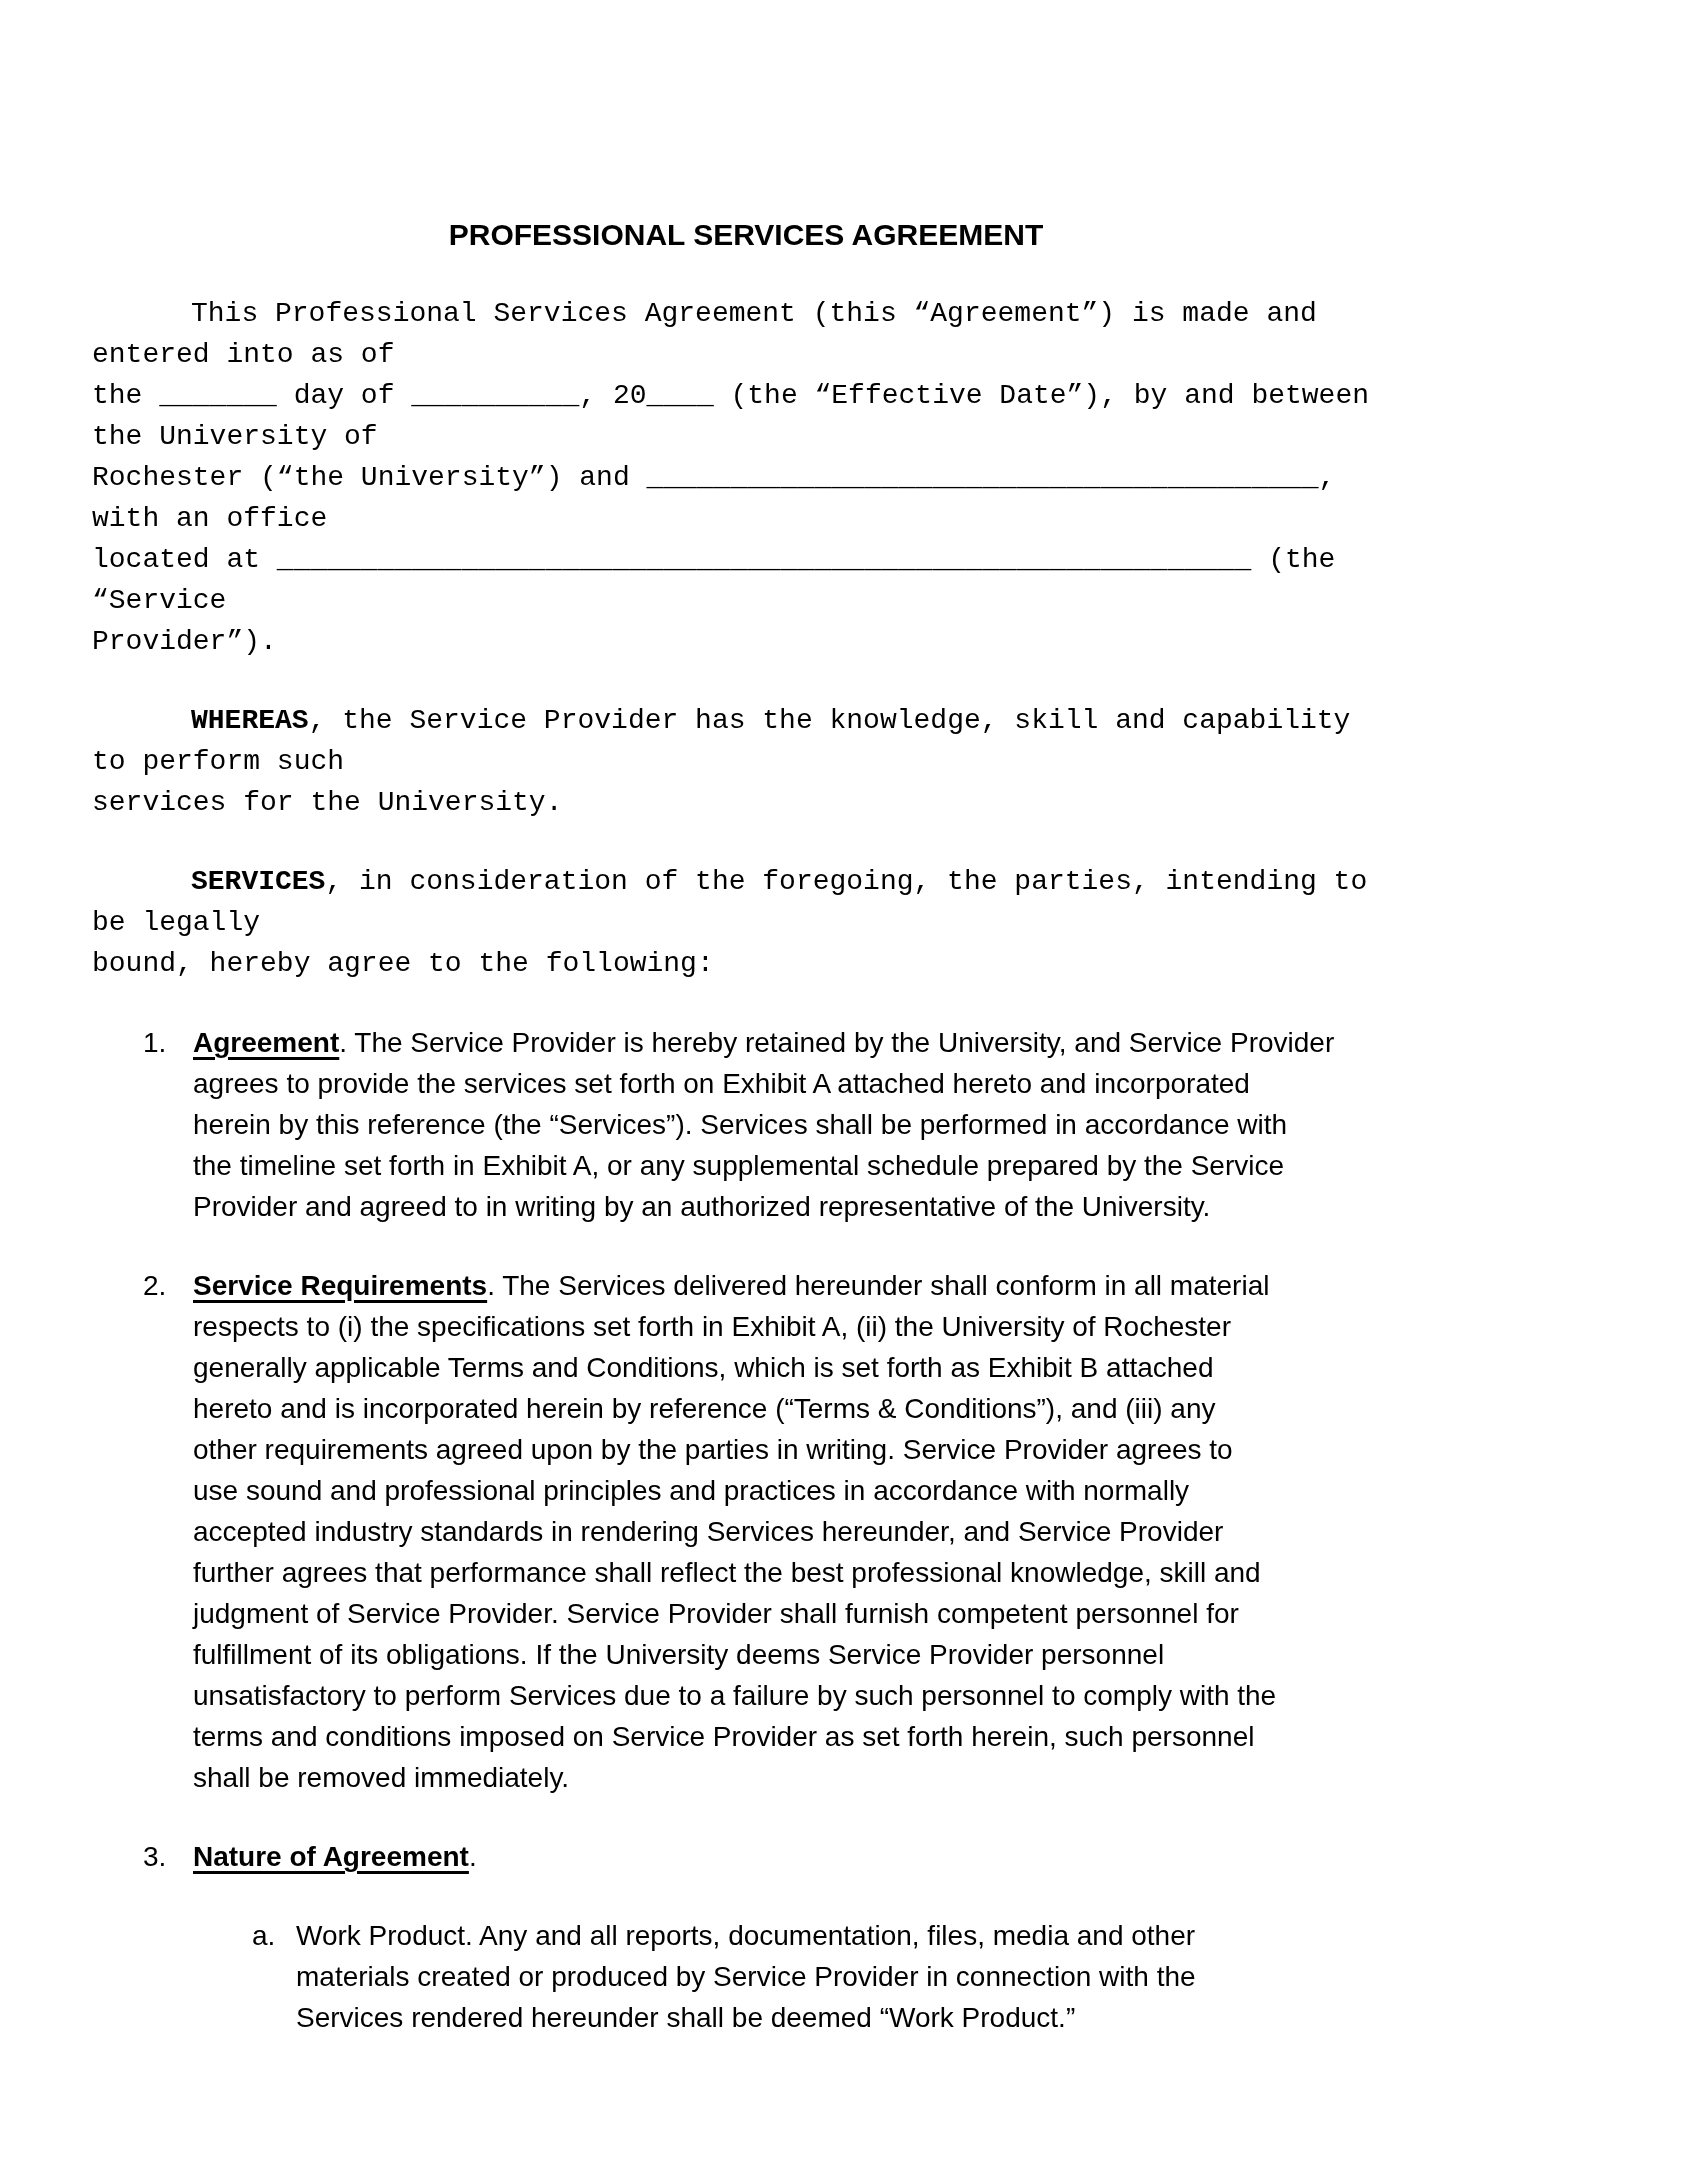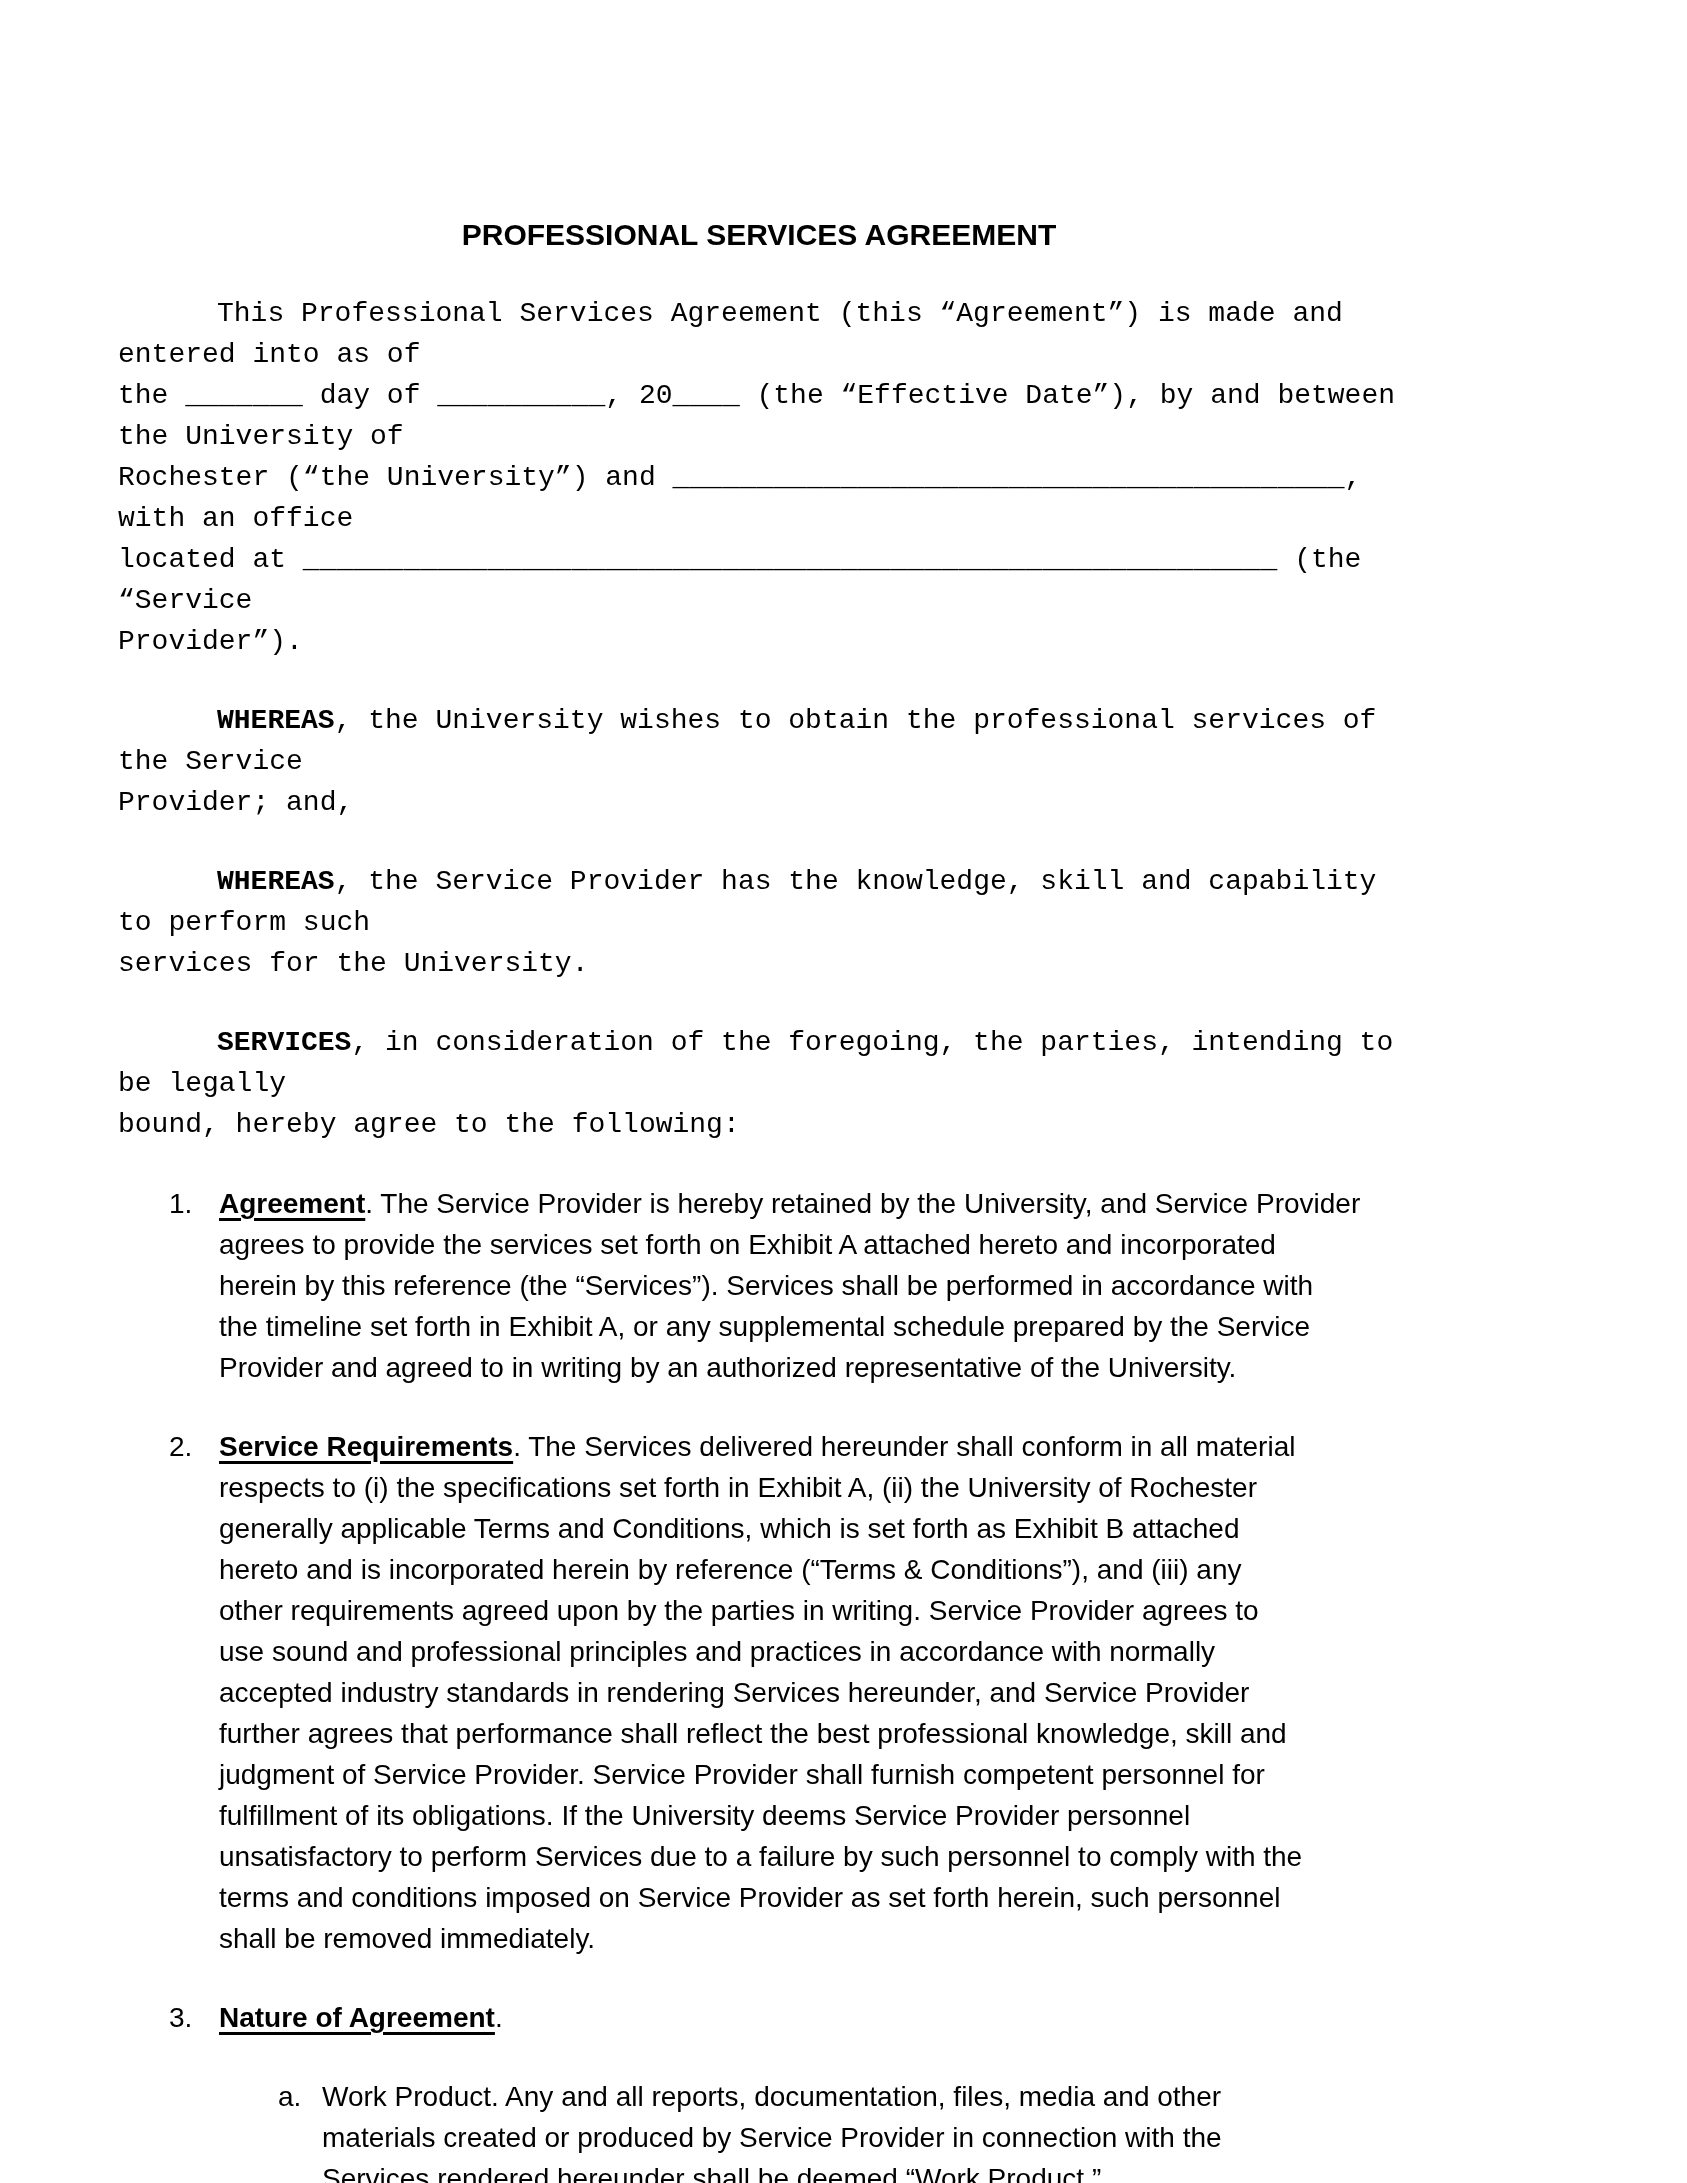--- a/index.html
+++ b/index.html
@@ -12,21 +12,21 @@
     height: 2184px;
     color: #000000;
     font-family: "Liberation Sans", "DejaVu Sans", sans-serif;
     font-size: 28px;
     line-height: 41px;
   }
   .page {
     box-sizing: border-box;
     width: 1562px;
     height: 2184px;
-    padding: 214px 162px 0 118px;
+    padding: 214px 162px 0 92px;
     overflow: hidden;
     background: #ffffff;
   }
   .title {
     margin: 0 0 38px 0;
     font-size: 30px;
     font-weight: 700;
     line-height: 41px;
     text-align: center;
     letter-spacing: 0px;
@@ -78,22 +78,20 @@
 <div class="page">
 
   <h1 class="title">PROFESSIONAL SERVICES AGREEMENT</h1>
 
   <p class="para indent"><span>This Professional Services Agreement (this “Agreement”) is made and entered into as of
 the _______ day of __________, 20____ (the “Effective Date”), by and between the University of
 Rochester (“the University”) and ________________________________________, with an office
 located at __________________________________________________________ (the “Service
 Provider”).</span></p>
 
-  <p class="para indent"><span class="lead">WHEREAS</span><span>, the University wishes to obtain the professional services of the Service
-Provider; and,</span></p>
 
   <p class="para indent"><span class="lead">WHEREAS</span><span>, the Service Provider has the knowledge, skill and capability to perform such
 services for the University.</span></p>
 
   <p class="para indent"><span class="lead">SERVICES</span><span>, in consideration of the foregoing, the parties, intending to be legally
 bound, hereby agree to the following:</span></p>
 
   <div class="list">
 
     <div class="list-item">

